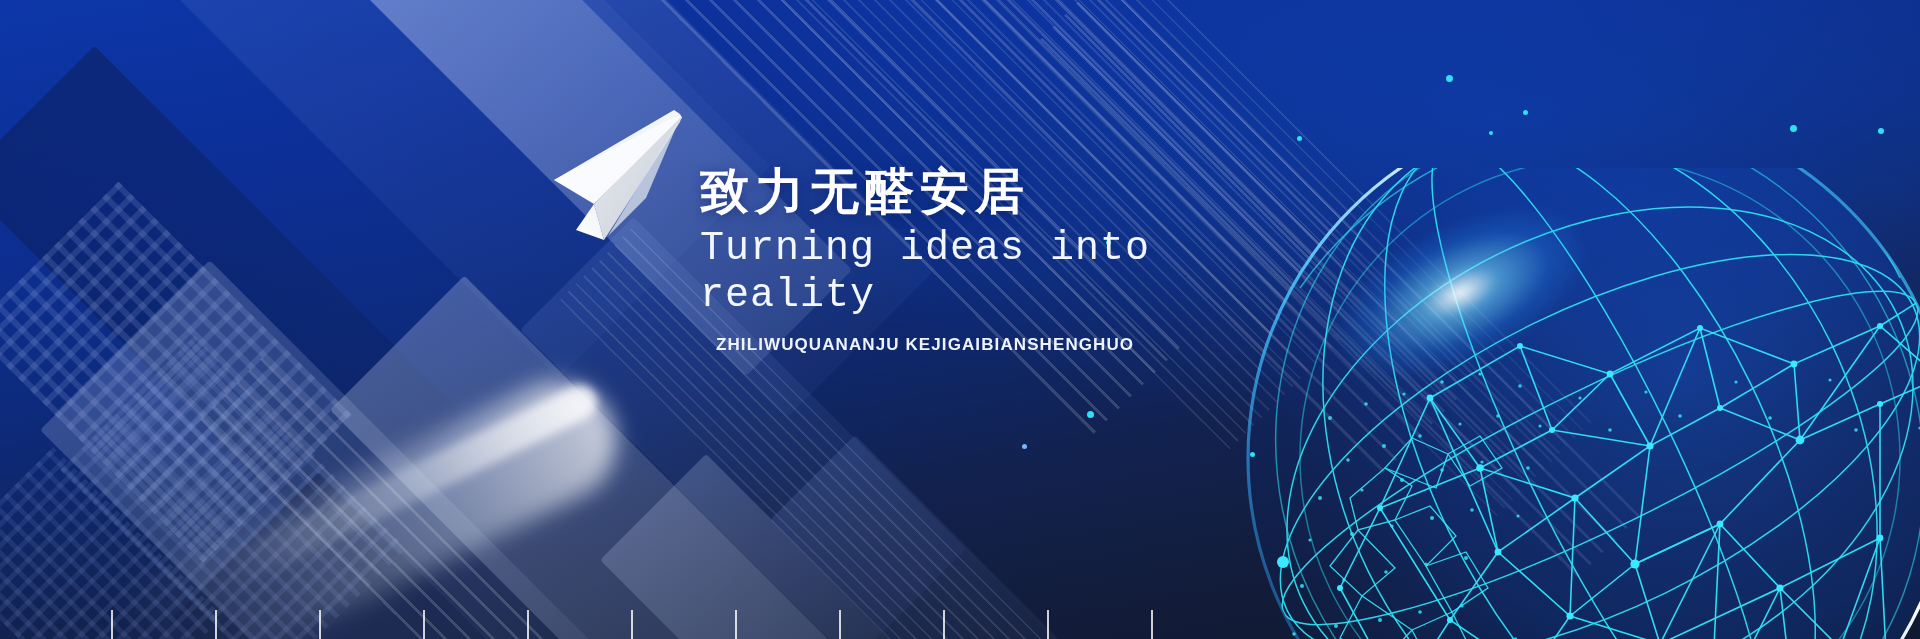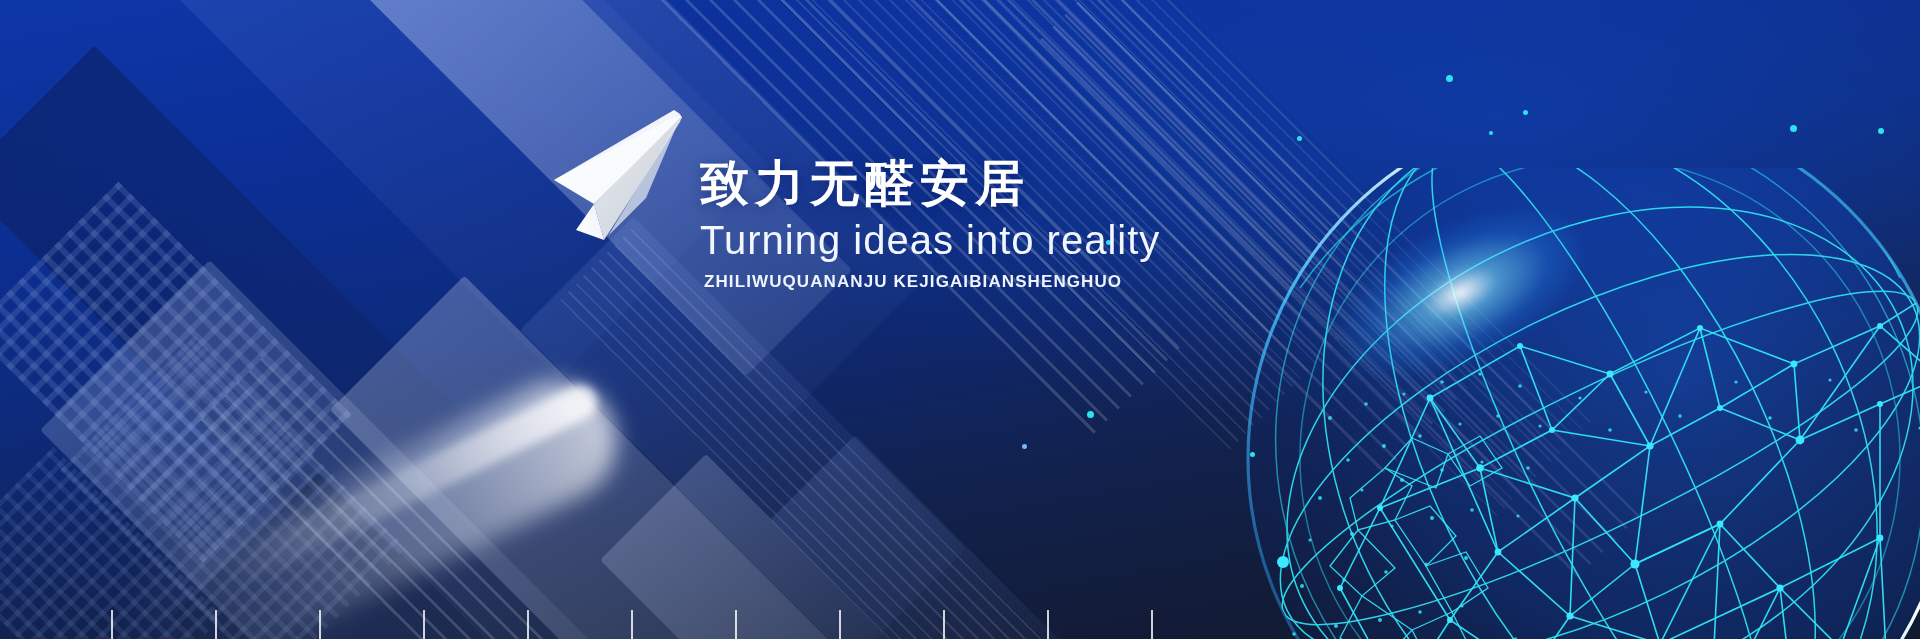--- a/index.html
+++ b/index.html
@@ -105,53 +105,54 @@
     transform:rotate(-26deg);
   }
 
   
   .ticks{position:absolute;left:0;bottom:0;width:1920px;height:40px;}
   .tick{position:absolute;bottom:0;width:2px;height:29px;background:rgba(255,255,255,0.80);}
 
   
   .copy{
     position:absolute;
-    left:700px; top:156px;
+    left:700px; top:164px;
     width:640px;
     color:#ffffff;
   }
   .t-cn1{
     font-size:49px;
     font-weight:bold;
     letter-spacing:6px;
     line-height:1.12;
     margin:0 0 6px 0;
     text-shadow:0 2px 12px rgba(0,20,90,0.45);
   }
   .t-en{
     font-size:40px;
     font-weight:300;
     letter-spacing:1.0px;
     line-height:1.18;
     margin:0 0 8px 0;
     color:#f2f6ff;
+    font-family:Liberation Mono, monospace;
   }
   .t-cn2{
     font-size:46px;
     font-weight:bold;
     letter-spacing:5px;
     line-height:1.14;
     margin:0 0 14px 0;
     text-shadow:0 2px 12px rgba(0,20,90,0.45);
   }
   .t-py{
     font-size:17px;
     font-weight:bold;
     letter-spacing:1.1px;
-    margin:4px;
+    margin:16px;
     color:#eef3ff;
   }
 </style>
 </head>
 <body>
 
 <div class="banner">
 
   <div class="geo">
 

